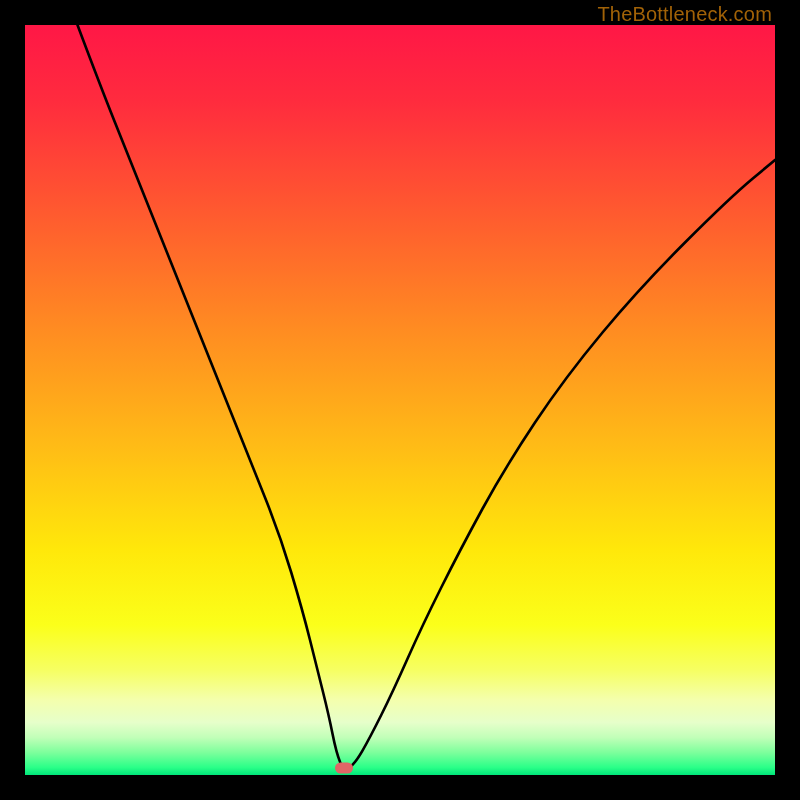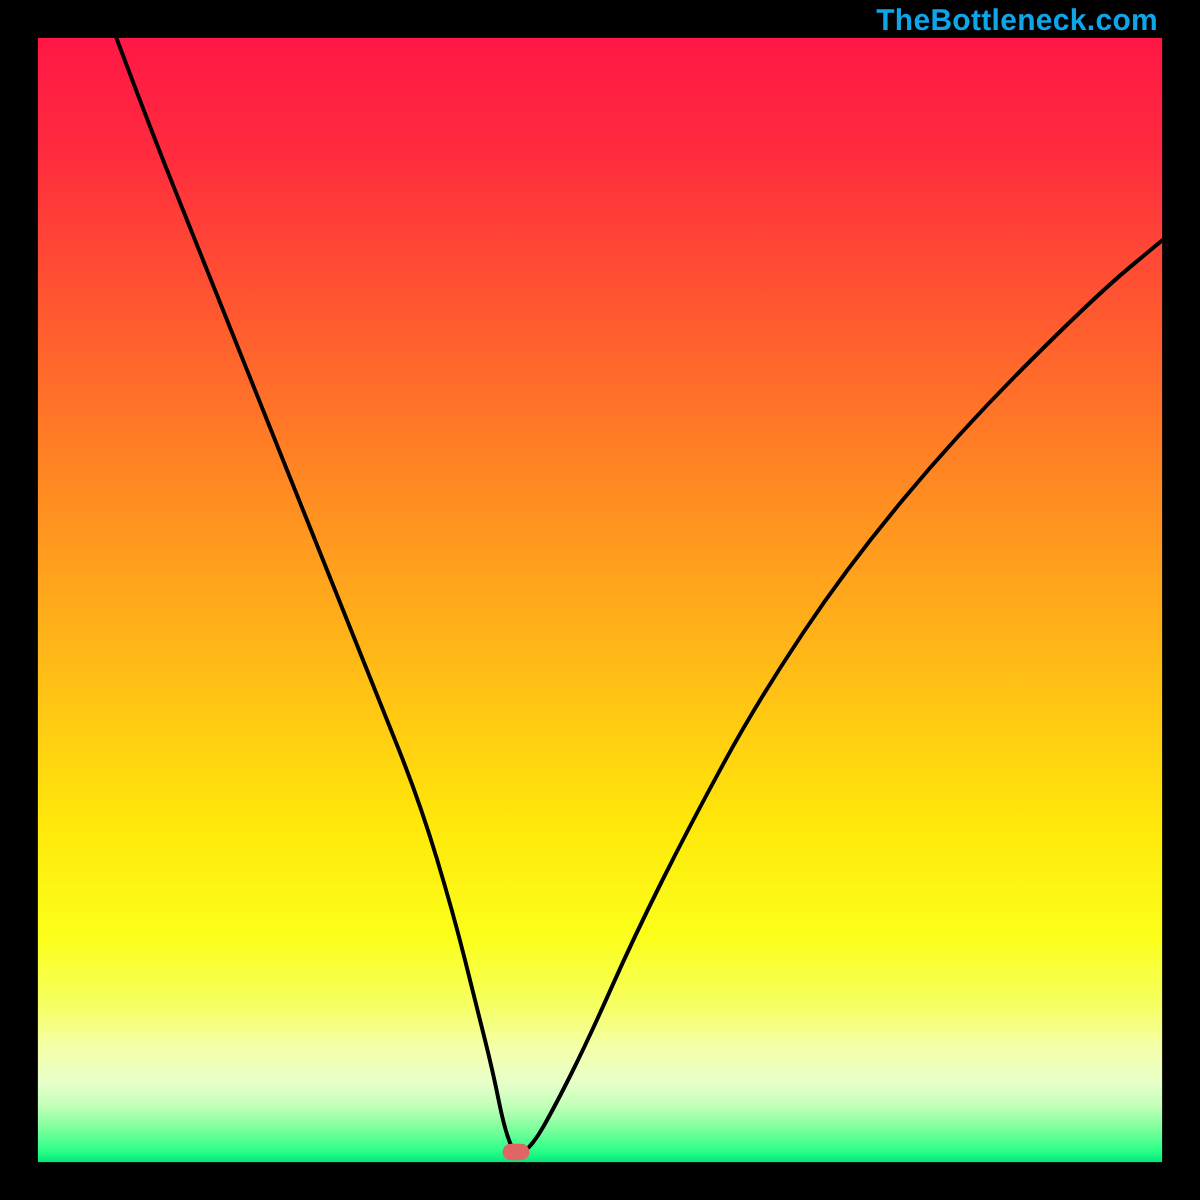--- a/index.html
+++ b/index.html
@@ -38,23 +38,23 @@
     position: absolute;
     left: 0;
     top: 0;
     width: 100%;
     height: 100%;
   }
   .watermark {
     position: absolute;
     top: 3px;
     right: 28px;
-    color: #0ea5e9;
+    color: #a16207;
     font-size: 20px;
-    font-weight: 700;
+    font-weight: 400;
     letter-spacing: 0.2px;
   }
   .marker {
     position: absolute;
     width: 18px;
     height: 11px;
     border-radius: 6px;
     transform: translate(-50%, -50%);
   }
 </style>

